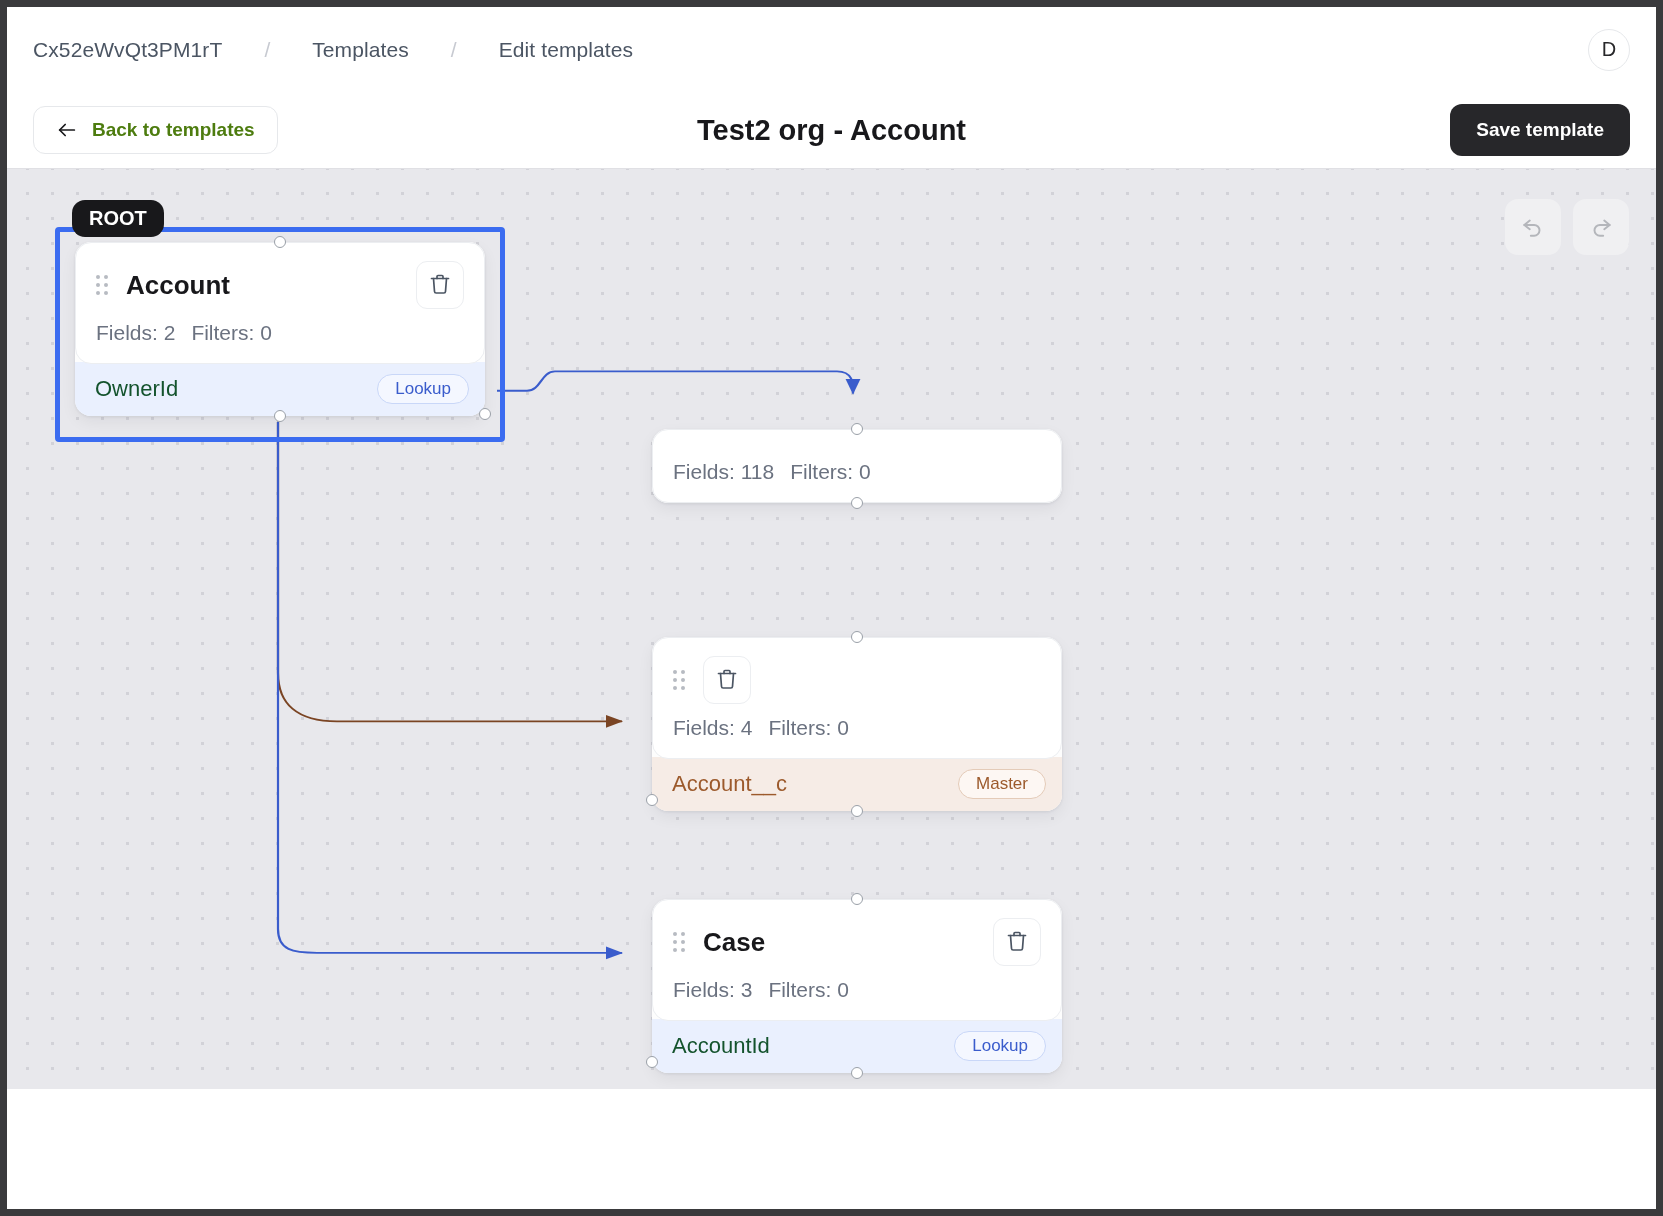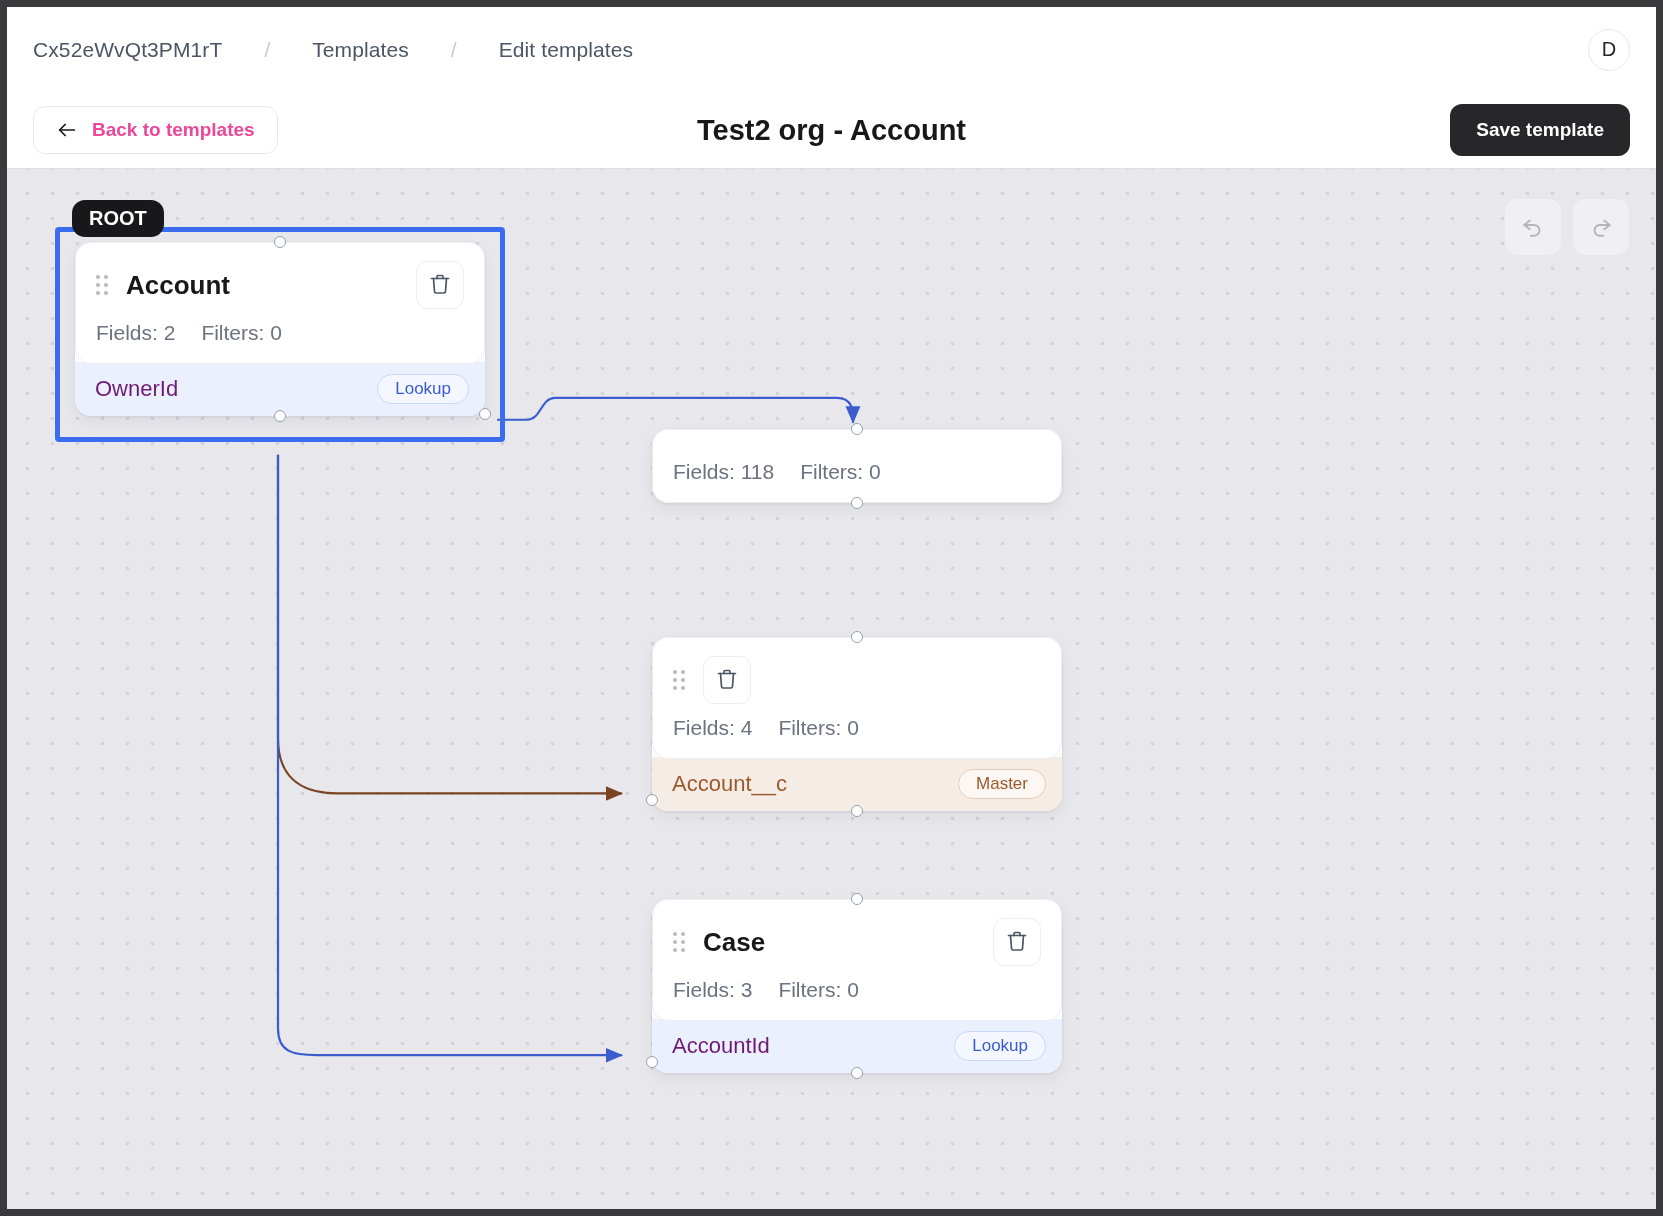--- a/index.html
+++ b/index.html
@@ -64,21 +64,21 @@
     display: inline-flex;
     align-items: center;
     gap: 14px;
     height: 48px;
     padding: 0 22px;
     border: 1px solid #e6e8eb;
     border-radius: 12px;
     background: #ffffff;
     font-size: 19px;
     font-weight: 700;
-    color: #ec4899;
+    color: #4d7c0f;
     cursor: pointer;
     white-space: nowrap;
   }
   .back-arrow { display:block; width:22px; height:22px; }
   .page-title {
     position: absolute;
     left: 0; right: 0;
     text-align: center;
     font-size: 29px;
     font-weight: 700;
@@ -98,21 +98,21 @@
     font-size: 19px;
     font-weight: 700;
     font-family: "Liberation Sans", sans-serif;
     cursor: pointer;
     white-space: nowrap;
   }
 
   
   .canvas {
     position: relative;
-    height: 1041px;
+    height: 921px;
     background-color: #e8e8ec;
     background-image: radial-gradient(circle, #d2d2d8 1.6px, transparent 1.7px);
     background-size: 25px 25px;
     background-position: 8px 12px;
     border-top: 1px solid #e0e0e4;
     overflow: hidden;
   }
   .canvas-svg {
     position: absolute; left: 0; top: 0;
     width: 100%; height: 100%;
@@ -178,37 +178,37 @@
     background: #ffffff;
     display: flex; align-items: center; justify-content: center;
     cursor: pointer;
     flex: none;
   }
   .node-meta {
     margin-top: 12px;
     font-size: 21px;
     color: #6b7280;
     display: flex;
-    gap: 26px;
+    gap: 16px;
     white-space: nowrap;
   }
 
   .field-row {
     display: flex;
     align-items: center;
     justify-content: space-between;
     height: 54px;
     padding: 0 16px 0 20px;
     border-radius: 0 0 16px 16px;
     margin-top: -2px;
   }
   .field-row.lookup { background: #eaf0fe; }
   .field-row.master { background: #f6ece6; }
   .field-name { font-size: 22px; white-space: nowrap; }
-  .field-row.lookup .field-name { color: #701a75; }
+  .field-row.lookup .field-name { color: #14532d; }
   .field-row.master .field-name { color: #9c5a2c; }
   .badge {
     font-size: 17px;
     padding: 4px 17px;
     border-radius: 999px;
     background: #ffffff;
     white-space: nowrap;
   }
   .field-row.lookup .badge { color: #3a5ccc; border: 1px solid #c9d7f8; background:#f4f7ff; }
   .field-row.master .badge { color: #9c5a2c; border: 1px solid #e4cbb8; background:#fdf7f3; }

